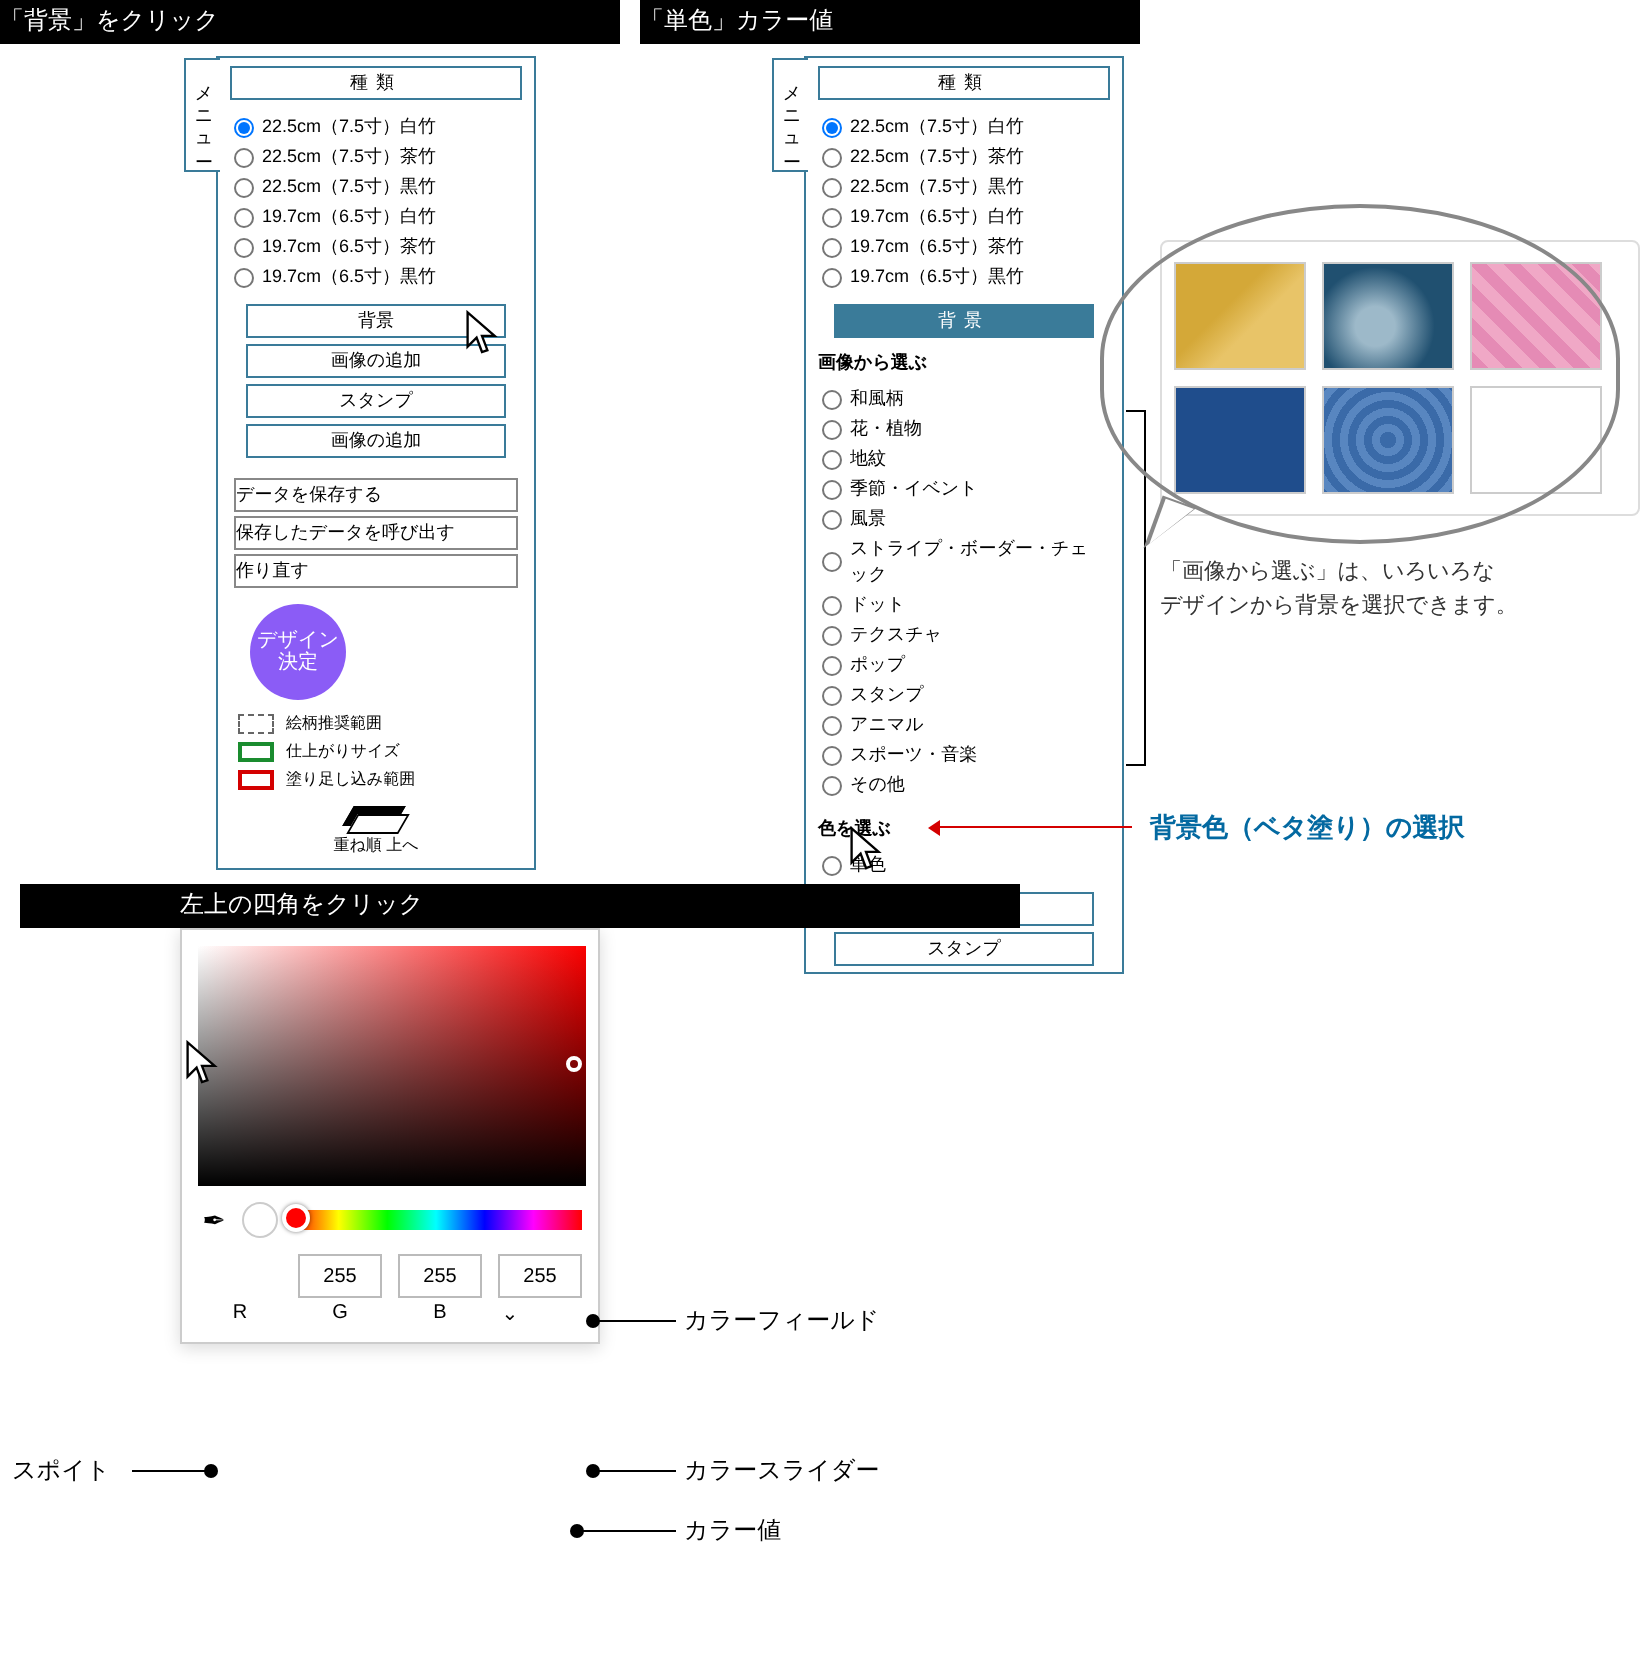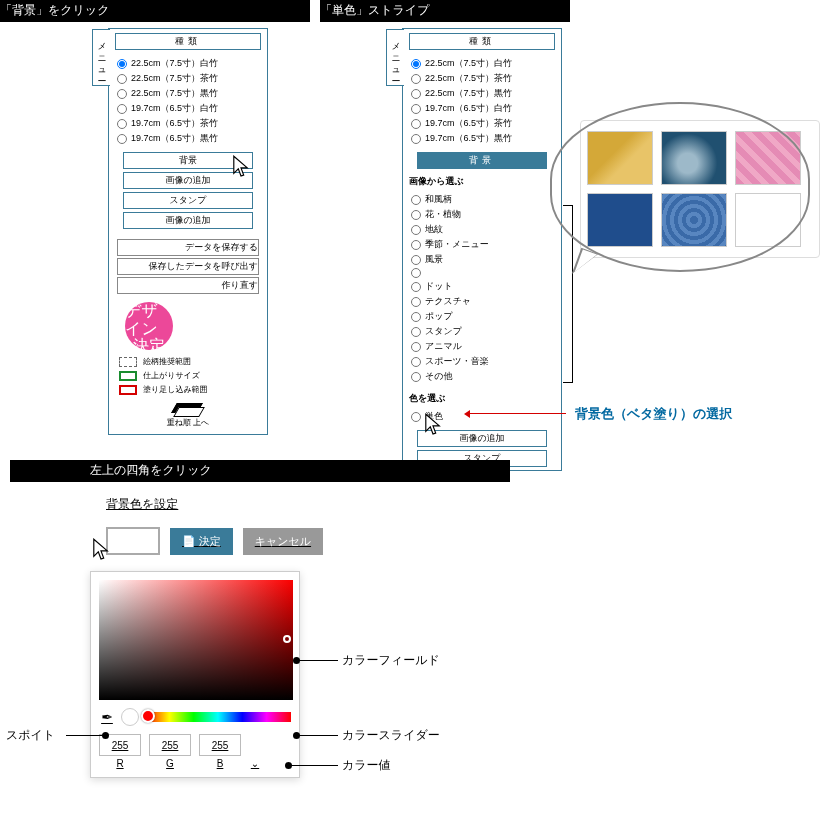--- a/index.html
+++ b/index.html
@@ -75,33 +75,33 @@
   margin: 3px 14px;
   padding: 1px 0;
   text-align: center;
   font-size: 9px;
 }
 .file-btns { margin: 10px 6px 4px; }
 .file-btn {
   border: 1px solid #888;
   margin: 2px 2px;
   padding: 1px 0;
-  text-align: right;
+  text-align: left;
   font-size: 9px;
 }
 .design-circle {
   width: 48px; height: 48px;
   border-radius: 50%;
-  background: #ec4899;
+  background: #8b5cf6;
   color: #fff;
   display: flex;
   flex-direction: column;
   align-items: center;
-  justify-content: space-between;
-  font-size: 16px;
+  justify-content: center;
+  font-size: 10px;
   margin: 8px auto 6px 16px;
   line-height: 1.1;
 }
 .legend-row {
   display: flex;
   align-items: center;
   gap: 6px;
   font-size: 8px;
   margin: 3px 10px;
 }
@@ -206,21 +206,21 @@
 .red-label {
   position: absolute;
   color: #0369a1;
   font-weight: bold;
   font-size: 13px;
 }
 
 
 .picker-area {
   position: absolute;
-  left: 10px; top: 460px; width: 500px; text-decoration: underline;
+  left: 10px; top: 442px; width: 500px;
 }
 .picker-blackbar {
   background: #000; height: 22px; width: 500px;
 }
 .picker-header {
   color: #fff; font-size: 12px;
   position: absolute; left: 80px; top: 2px;
 }
 .picker-body {
   background: #fff;
@@ -294,21 +294,21 @@
 .hue-dot {
   position: absolute;
   left: -4px; top: -3px;
   width: 14px; height: 14px;
   border: 2px solid #fff;
   background: red;
   border-radius: 50%;
   box-shadow: 0 0 2px rgba(0,0,0,.5);
 }
 .rgb-row {
-  display: flex; gap: 8px; margin-top: 8px;
+  display: flex; gap: 8px; margin-top: 8px; justify-content: flex-end;
 }
 .rgb-row input {
   width: 42px; height: 22px;
   text-align: center;
   font-size: 10px;
   border: 1px solid #bbb;
 }
 .rgb-labels {
   display: flex; gap: 8px; margin-top: 2px;
 }
@@ -406,21 +406,21 @@
     </div>
   </div>
 
   <svg class="cursor" style="left:232px; top:155px;" viewBox="0 0 20 26">
     <path d="M2 1 L2 20 L7 15 L10 23 L13 22 L10 14 L17 14 Z" fill="#fff" stroke="#000" stroke-width="1.3"></path>
   </svg>
 </div>
 
 <div class="panel" style="left:320px; top:0; width:250px;">
   <div class="blackbar" style="width:250px;"></div>
-  <div class="panel-header" style="color:#fff; left:0; top:2px;">「単色」ストライプ</div>
+  <div class="panel-header" style="color:#fff; left:0; top:2px;">「単色」カラー値</div>
   <div class="editor" style="position:absolute; left:82px; top:28px;">
     <div class="menu-tab">メニュー</div>
     <div class="editor-inner">
       <div class="section-title">種類</div>
       <div class="radio-group">
         <label class="radio-row">
             <input type="radio" checked="" style="">
             <span>22.5cm（7.5寸）白竹</span>
           </label>
         <label class="radio-row">
@@ -455,28 +455,29 @@
         <label class="radio-row">
             <input type="radio" style="">
             <span>花・植物</span>
           </label>
         <label class="radio-row">
             <input type="radio" style="">
             <span>地紋</span>
           </label>
         <label class="radio-row">
             <input type="radio" style="">
-            <span>季節・メニュー</span>
+            <span>季節・イベント</span>
           </label>
         <label class="radio-row">
             <input type="radio" style="">
             <span>風景</span>
           </label>
         <label class="radio-row">
             <input type="radio" style="">
+            <span>ストライプ・ボーダー・チェック</span>
           </label>
         <label class="radio-row">
             <input type="radio" style="">
             <span>ドット</span>
           </label>
         <label class="radio-row">
             <input type="radio" style="">
             <span>テクスチャ</span>
           </label>
         <label class="radio-row">
@@ -525,36 +526,32 @@
   <div class="callout-circle"></div>
   <div class="callout-tail"></div>
   <div class="thumb-grid">
     <div class="thumb" style="background:linear-gradient(135deg,#d4a838 40%,#e8c468 60%);"></div>
     <div class="thumb" style="background:radial-gradient(circle at 40% 60%,#9db9c9 20%,#205070 60%);"></div>
     <div class="thumb" style="background:repeating-linear-gradient(45deg,#e58bb5 0 6px,#f0a8c6 6px 12px);"></div>
     <div class="thumb" style="background:#1f4d8c;"></div>
     <div class="thumb" style="background:repeating-radial-gradient(circle,#3a6aa8 0 4px,#5886c0 4px 8px);"></div>
     <div class="thumb" style="background:#fff;"></div>
   </div>
+  <div class="thumbs-caption">
+    <div>「画像から選ぶ」は、いろいろな</div>
+    <div>デザインから背景を選択できます。</div>
+  </div>
 </div>
 
 <div class="arrow-line" style="left:466px; top:413px; width:100px;"></div>
 <div class="red-label" style="left:575px; top:405px;">背景色（ベタ塗り）の選択</div>
 
 <div class="picker-area">
   <div class="picker-blackbar"></div>
   <div class="picker-header">左上の四角をクリック</div>
-  <div class="picker-body">
-    <div class="picker-title">背景色を設定</div>
-    <div class="picker-row">
-      <div class="swatch-btn"></div>
-      <button class="btn btn-decide">📄 <span>決定</span></button>
-      <button class="btn btn-cancel">キャンセル</button>
-    </div>
-  </div>
 
   <svg class="cursor" style="left:82px; top:78px;" viewBox="0 0 20 26">
     <path d="M2 1 L2 20 L7 15 L10 23 L13 22 L10 14 L17 14 Z" fill="#fff" stroke="#000" stroke-width="1.3"></path>
   </svg>
 
   <div class="color-panel" style="position:relative;">
     <div class="color-field">
       <div class="field-dot"></div>
     </div>
     <div class="slider-row">

